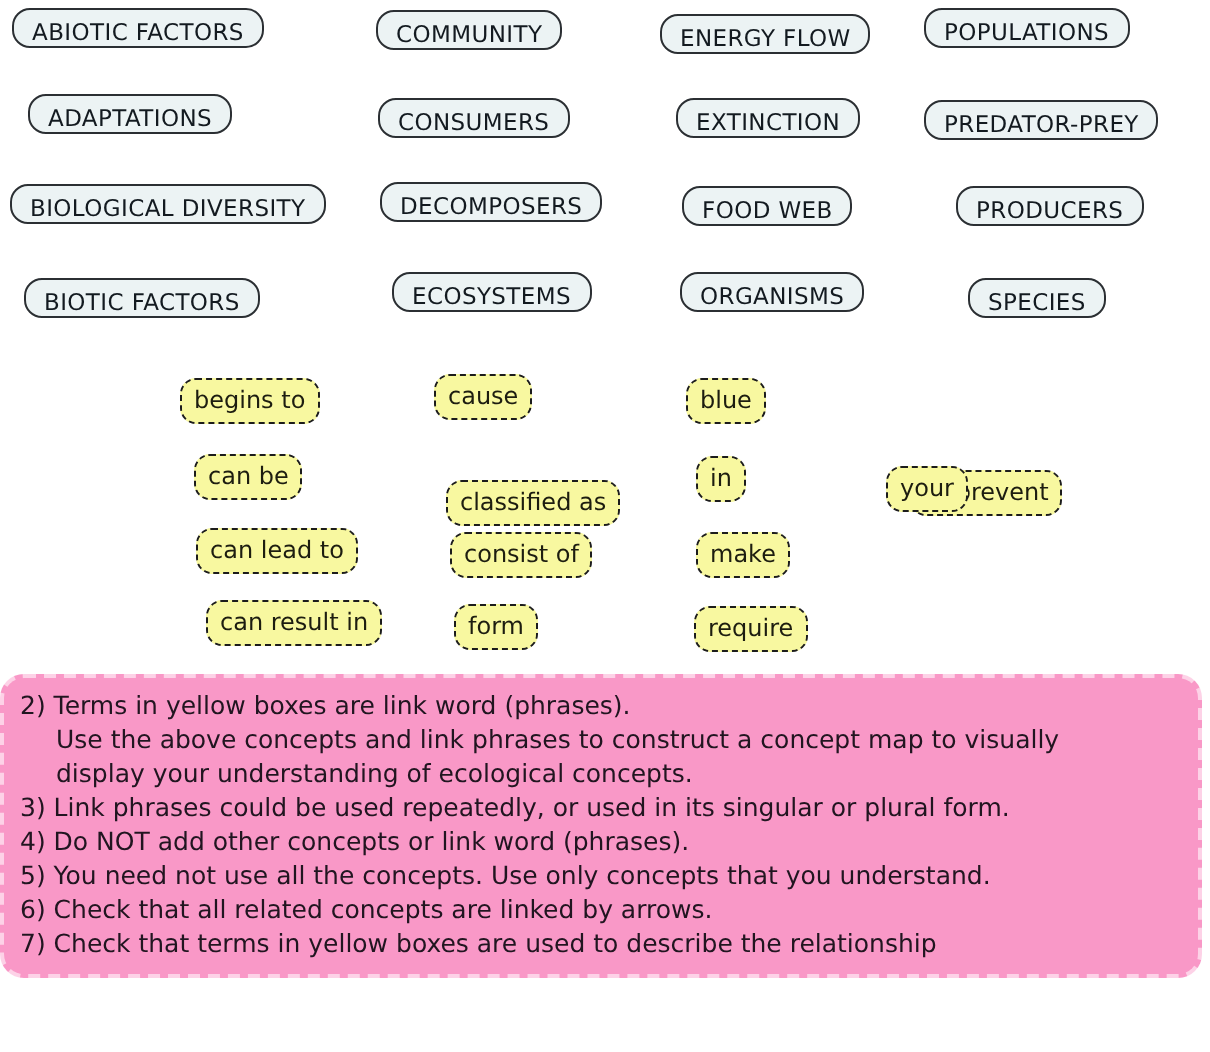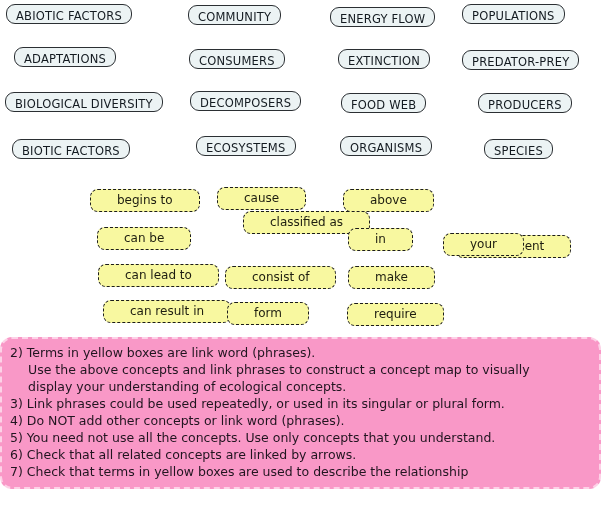--- a/index.html
+++ b/index.html
@@ -30,21 +30,21 @@
     letter-spacing:0.2px;
     color:var(--concept-text);
     white-space:nowrap;
     box-sizing:border-box;
   }
   .linkbox{
     position:absolute;
     background:var(--link-fill);
     border:1.5px dashed var(--link-border);
     border-radius:8px;
-    padding:3px 26px 4px;
+    padding:3px 6px 4px;
     font-size:12px;
     color:var(--link-text);
     white-space:nowrap;
     box-sizing:border-box;
   }
   .panel{
     position:absolute;
     left:0;top:337px;
     width:581px;
     background:var(--panel-fill);
@@ -80,25 +80,25 @@
 <div class="concept" style="left:462px;top:50px;">PREDATOR-PREY</div>
 <div class="concept" style="left:478px;top:93px;">PRODUCERS</div>
 <div class="concept" style="left:484px;top:139px;">SPECIES</div>
 
 <div class="linkbox" style="left:90px;top:189px;">begins to</div>
 <div class="linkbox" style="left:97px;top:227px;">can be</div>
 <div class="linkbox" style="left:98px;top:264px;">can lead to</div>
 <div class="linkbox" style="left:103px;top:300px;">can result in</div>
 
 <div class="linkbox" style="left:217px;top:187px;">cause</div>
-<div class="linkbox" style="left:223px;top:211px;margin-left:20px;">classified as</div>
+<div class="linkbox" style="left:223px;top:240px;">classified as</div>
 <div class="linkbox" style="left:225px;top:266px;">consist of</div>
 <div class="linkbox" style="left:227px;top:302px;">form</div>
 
-<div class="linkbox" style="left:343px;top:189px;">above</div>
+<div class="linkbox" style="left:343px;top:189px;">blue</div>
 <div class="linkbox" style="left:348px;top:228px;">in</div>
 <div class="linkbox" style="left:348px;top:266px;">make</div>
 <div class="linkbox" style="left:347px;top:303px;">require</div>
 
 <div class="linkbox" style="left:455px;top:191px;margin-top:44px;">to prevent</div>
 <div class="linkbox" style="left:443px;top:233px;">your</div>
 
 <div class="panel">
   <div class="iline">2) Terms in yellow boxes are link word (phrases).</div>
   <div class="iline indent">Use the above concepts and link phrases to construct a concept map to visually</div>

